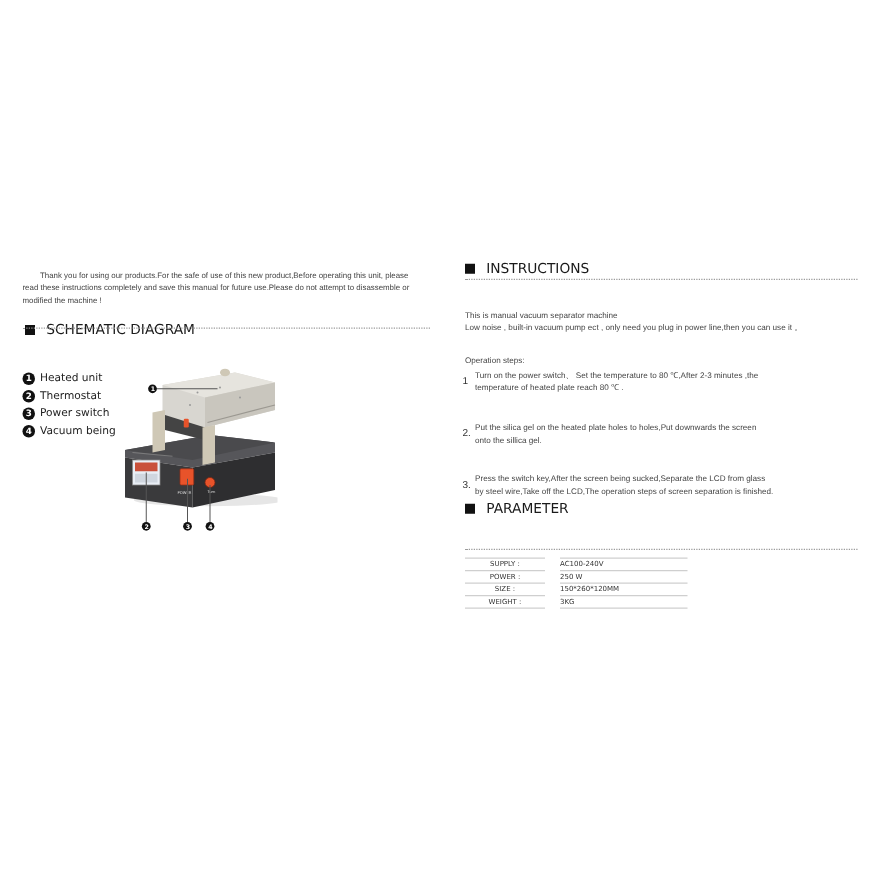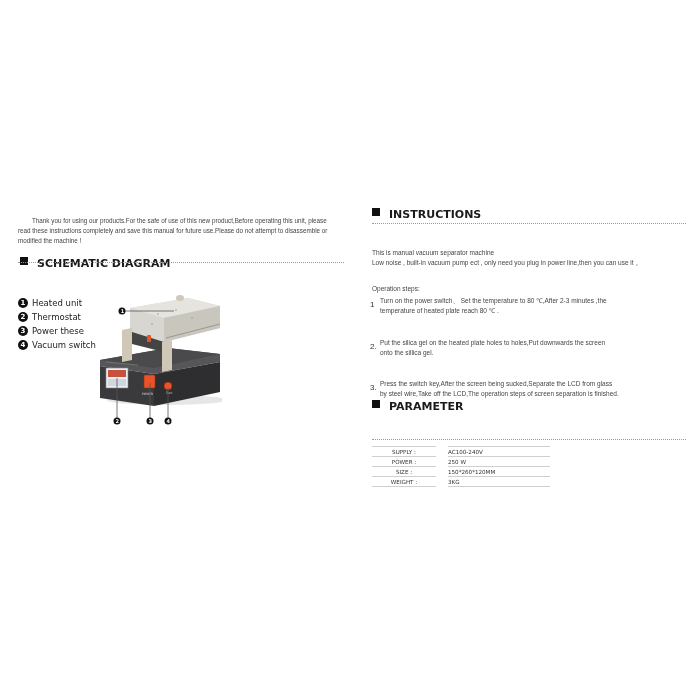--- a/index.html
+++ b/index.html
@@ -1,20 +1,20 @@
 <!DOCTYPE html>
 <html><head>
 <meta charset="utf-8">
 <style>
   html, body { margin:0; padding:0; background:#ffffff; }
   body { width:700px; height:700px; position:relative; overflow:hidden; font-family:"Liberation Sans", sans-serif; color:#333; }
   .abs { position:absolute; }
   .intro { left:18px; top:216px; width:330px; font-size:6.3px; line-height:10px; color:#444; }
   .intro .first { text-indent:14px; }
-  .sec-head { display:flex; font-family:"DejaVu Sans", sans-serif; font-weight:bold; color:#1a1a1a; }
+  .sec-head { display:flex; align-items:center; font-family:"DejaVu Sans", sans-serif; font-weight:normal; color:#1a1a1a; }
   .sec-head .sq { width:8px; height:8px; background:#111; margin-right:9px; }
   .sec-line { height:0; border-top:1px dotted #9a9a9a; }
   .legend { left:18px; top:296px; font-family:"DejaVu Sans", sans-serif; font-size:8.5px; color:#222; }
   .legend .row { display:flex; align-items:center; height:14px; }
   .num { width:10px; height:10px; border-radius:50%; background:#111; color:#fff; font-size:7px; font-weight:bold; display:inline-flex; align-items:center; justify-content:center; margin-right:4px; font-family:"DejaVu Sans", sans-serif; }
   .text-sm { font-size:6.5px; color:#444; line-height:10px; }
   .step { display:flex; }
   .step .n { font-size:8px; color:#333; width:10px; padding-top:4px; }
   .param-table { left:372px; top:446px; border-collapse:collapse; font-family:"DejaVu Sans", sans-serif; font-size:5.6px; color:#333; }
   .param-table td { height:9px; padding:0; border-top:1px solid #cfcfcf; }
@@ -44,25 +44,25 @@
   <div class="row">
       <span class="num">1</span>
       <span>Heated unit</span>
     </div>
   <div class="row">
       <span class="num">2</span>
       <span>Thermostat</span>
     </div>
   <div class="row">
       <span class="num">3</span>
-      <span>Power these</span>
+      <span>Power switch</span>
     </div>
   <div class="row">
       <span class="num">4</span>
-      <span>Vacuum switch</span>
+      <span>Vacuum being</span>
     </div>
 </div>
 
 <svg class="abs" style="left:92px; top:288px;" width="130" height="142" viewBox="0 0 130 142">
 
   <ellipse cx="75" cy="112" rx="60" ry="5" fill="#e6e6e6"></ellipse>
 
   <polygon points="8,72 76,60 128,66 128,74 62,86 8,78" fill="#56565a"></polygon>
 
   <polygon points="8,78 62,86 62,118 8,110" fill="#3a3a3c"></polygon>

